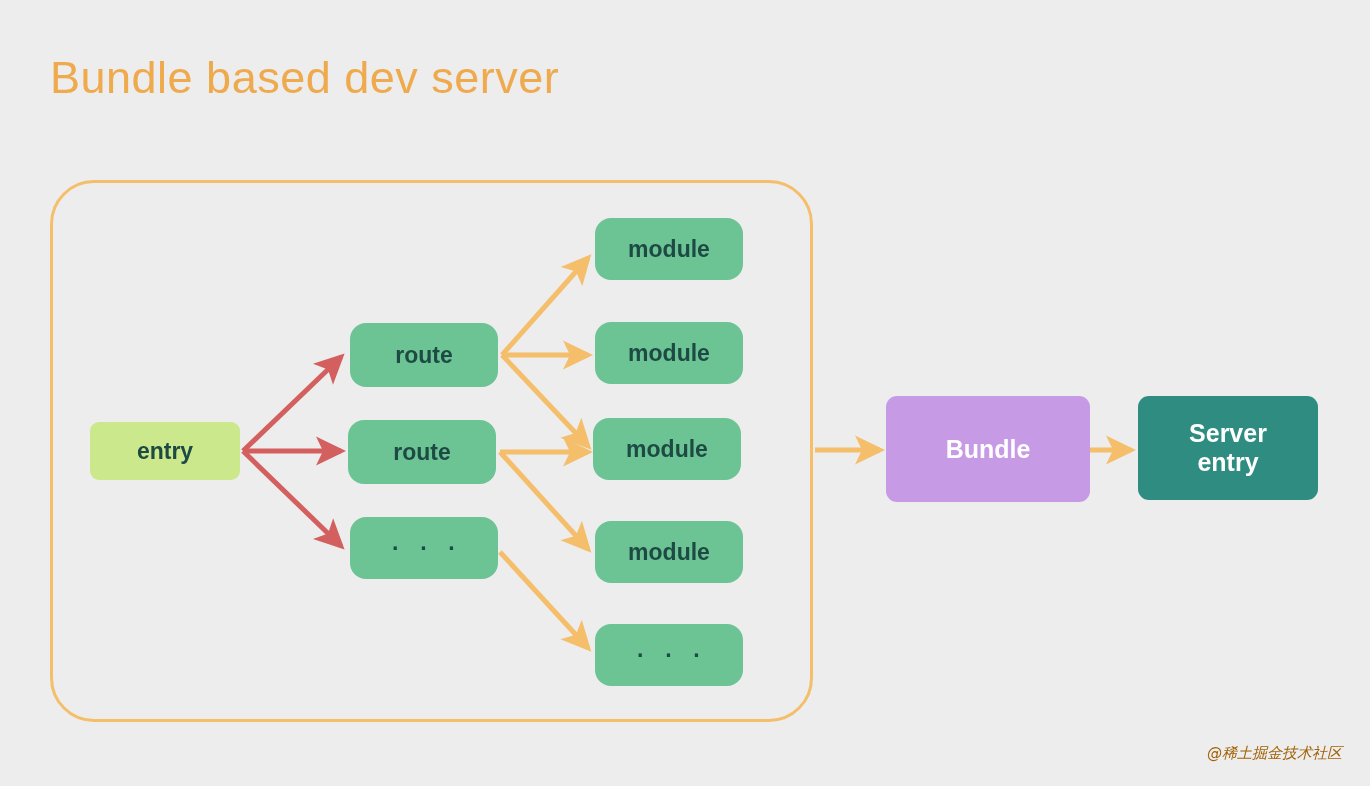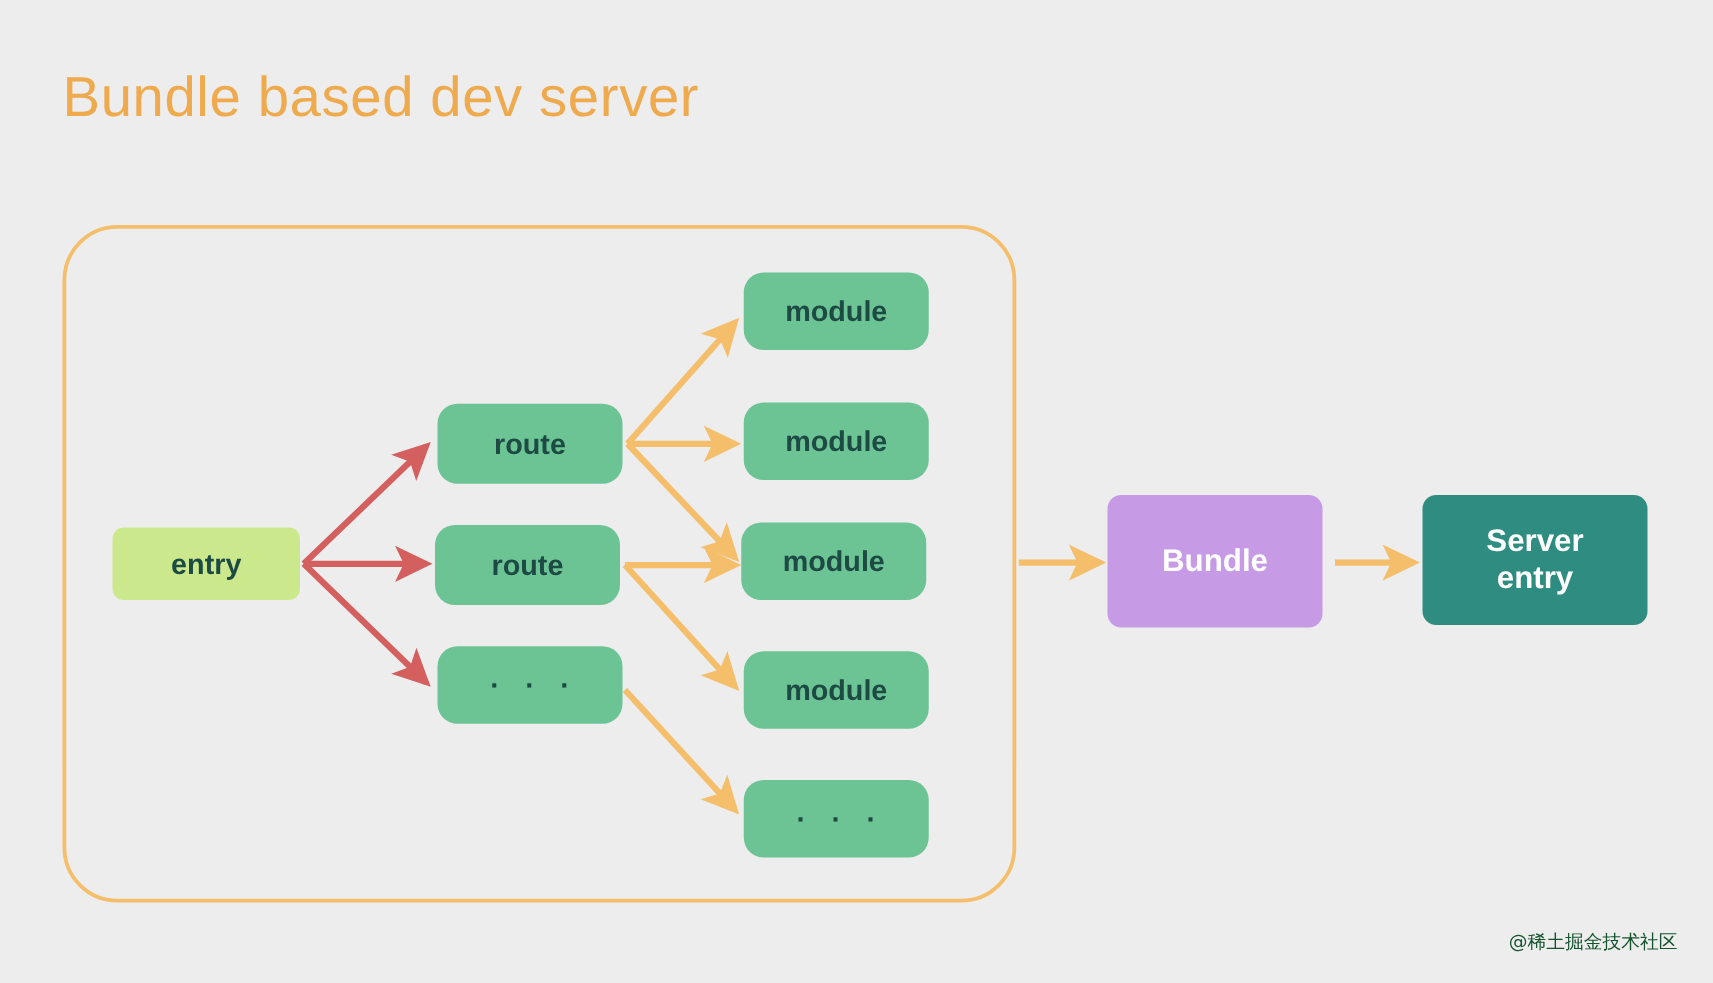--- a/index.html
+++ b/index.html
@@ -86,23 +86,24 @@
     font-size: 23px;
     color: #1d4a43;
     font-weight: bold;
     text-indent: 7px;
   }
   #watermark {
     position: absolute;
     right: 28px;
     top: 744px;
     font-size: 15px;
-    color: #14532d;
+    color: #a16207;
     font-family: "DejaVu Sans", sans-serif;
     white-space: nowrap;
+    font-style: italic;
   }
 </style>
 </head>
 <body>
 
 <div id="canvas">
 
   <div id="title">Bundle based dev server</div>
 
   <div id="group-box"></div>
@@ -180,21 +181,21 @@
   <div class="node node-green" style="left:593px; top:418px; width:148px; height:62px;">
     <span>module</span>
   </div>
   <div class="node node-green" style="left:595px; top:521px; width:148px; height:62px;">
     <span>module</span>
   </div>
   <div class="node node-green" style="left:595px; top:624px; width:148px; height:62px;">
     <span class="dots">· · ·</span>
   </div>
 
-  <div class="node node-bundle" style="left:886px; top:396px; width:172px; height:106px;">
+  <div class="node node-bundle" style="left:886px; top:396px; width:204px; height:106px;">
     <span>Bundle</span>
   </div>
 
   <div class="node node-server" style="left:1138px; top:396px; width:180px; height:104px; flex-direction:column;align-items:center;">
     <span>Server</span>
     <span>entry</span>
   </div>
 
   <div id="watermark">@稀土掘金技术社区</div>
 

